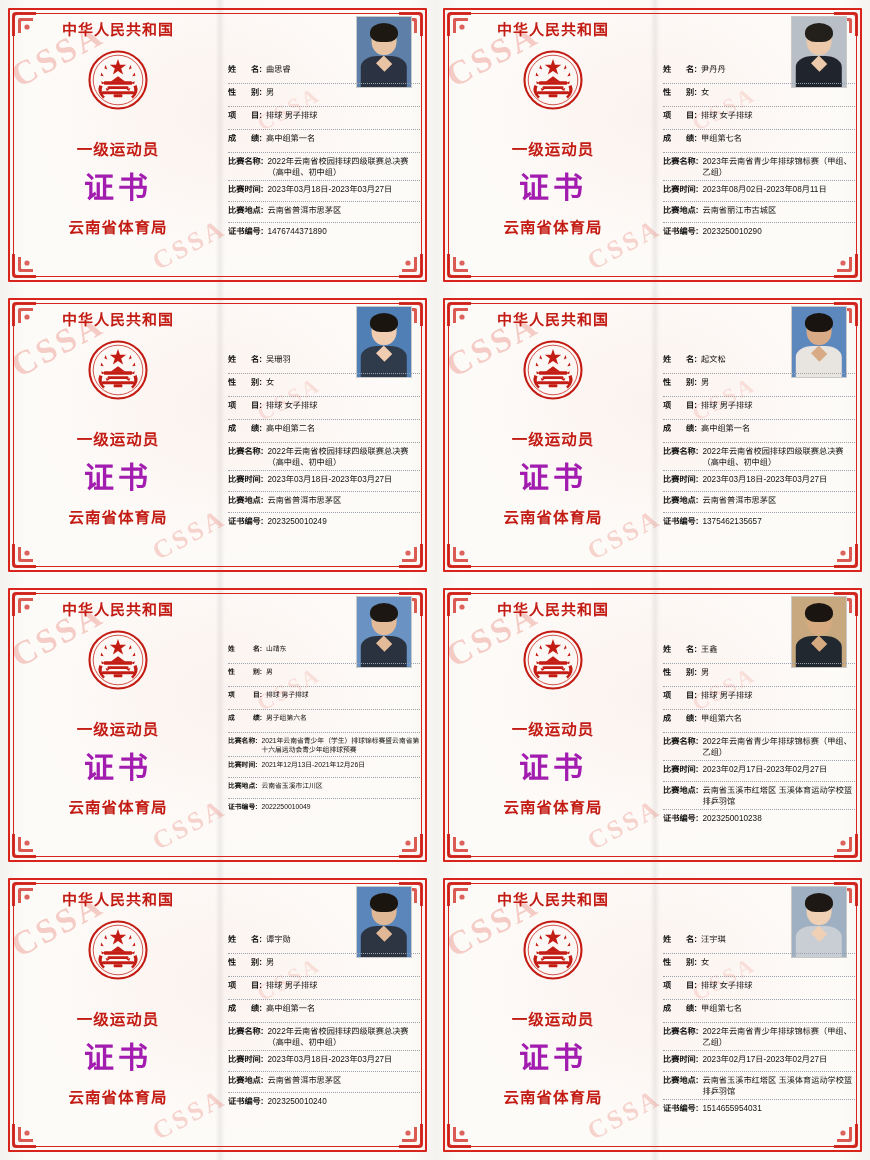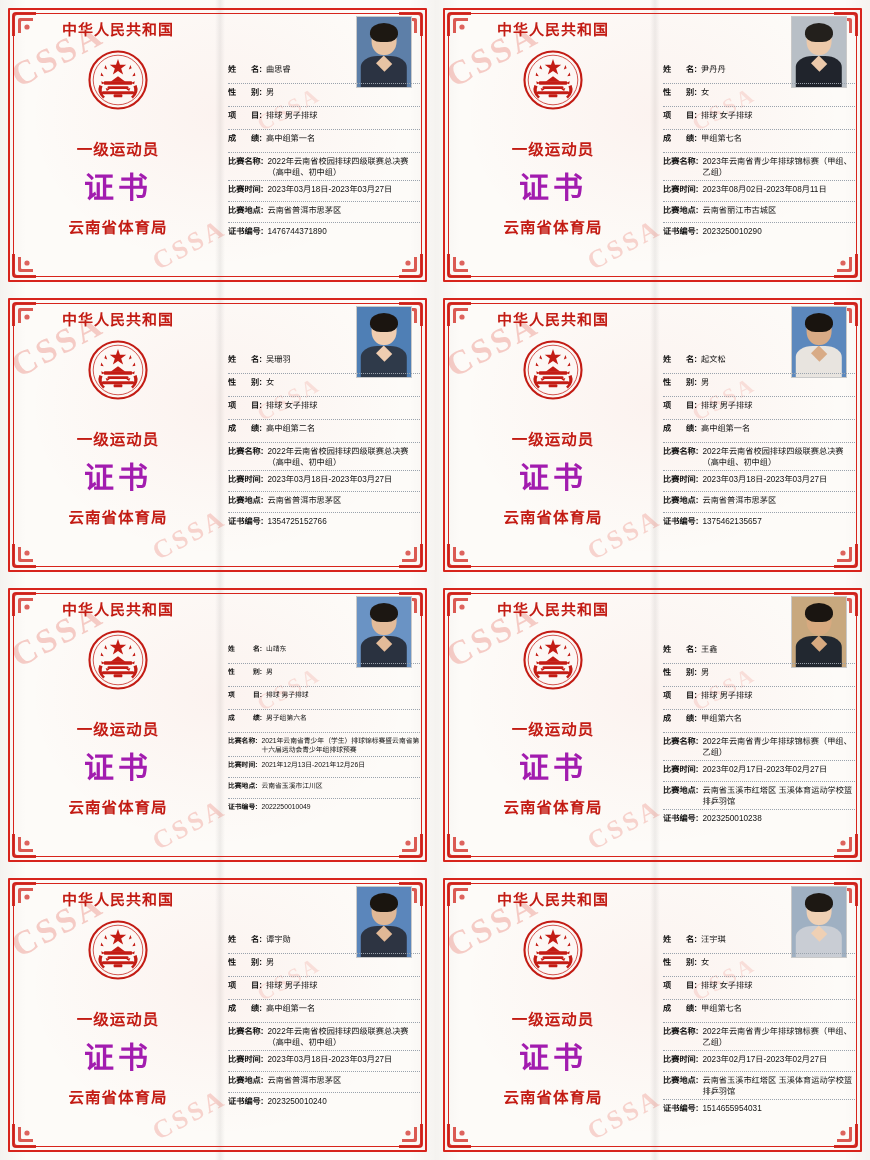--- a/index.html
+++ b/index.html
@@ -588,21 +588,21 @@
         <div class="field">
           <span class="f-label">比赛时间:</span>
           <span class="f-value">2023年03月18日-2023年03月27日</span>
         </div>
         <div class="field">
           <span class="f-label">比赛地点:</span>
           <span class="f-value">云南省普洱市思茅区</span>
         </div>
         <div class="field noline">
           <span class="f-label">证书编号:</span>
-          <span class="f-value">1354725152766</span>
+          <span class="f-value">2023250010249</span>
         </div>
       </div>
     </div>
   </div>
     <div class="cert">
     <div class="paper-bg"></div>
     <div class="fold"></div>
 
     <div class="wm a">CSSA</div>
     <div class="wm b">CSSA</div>

